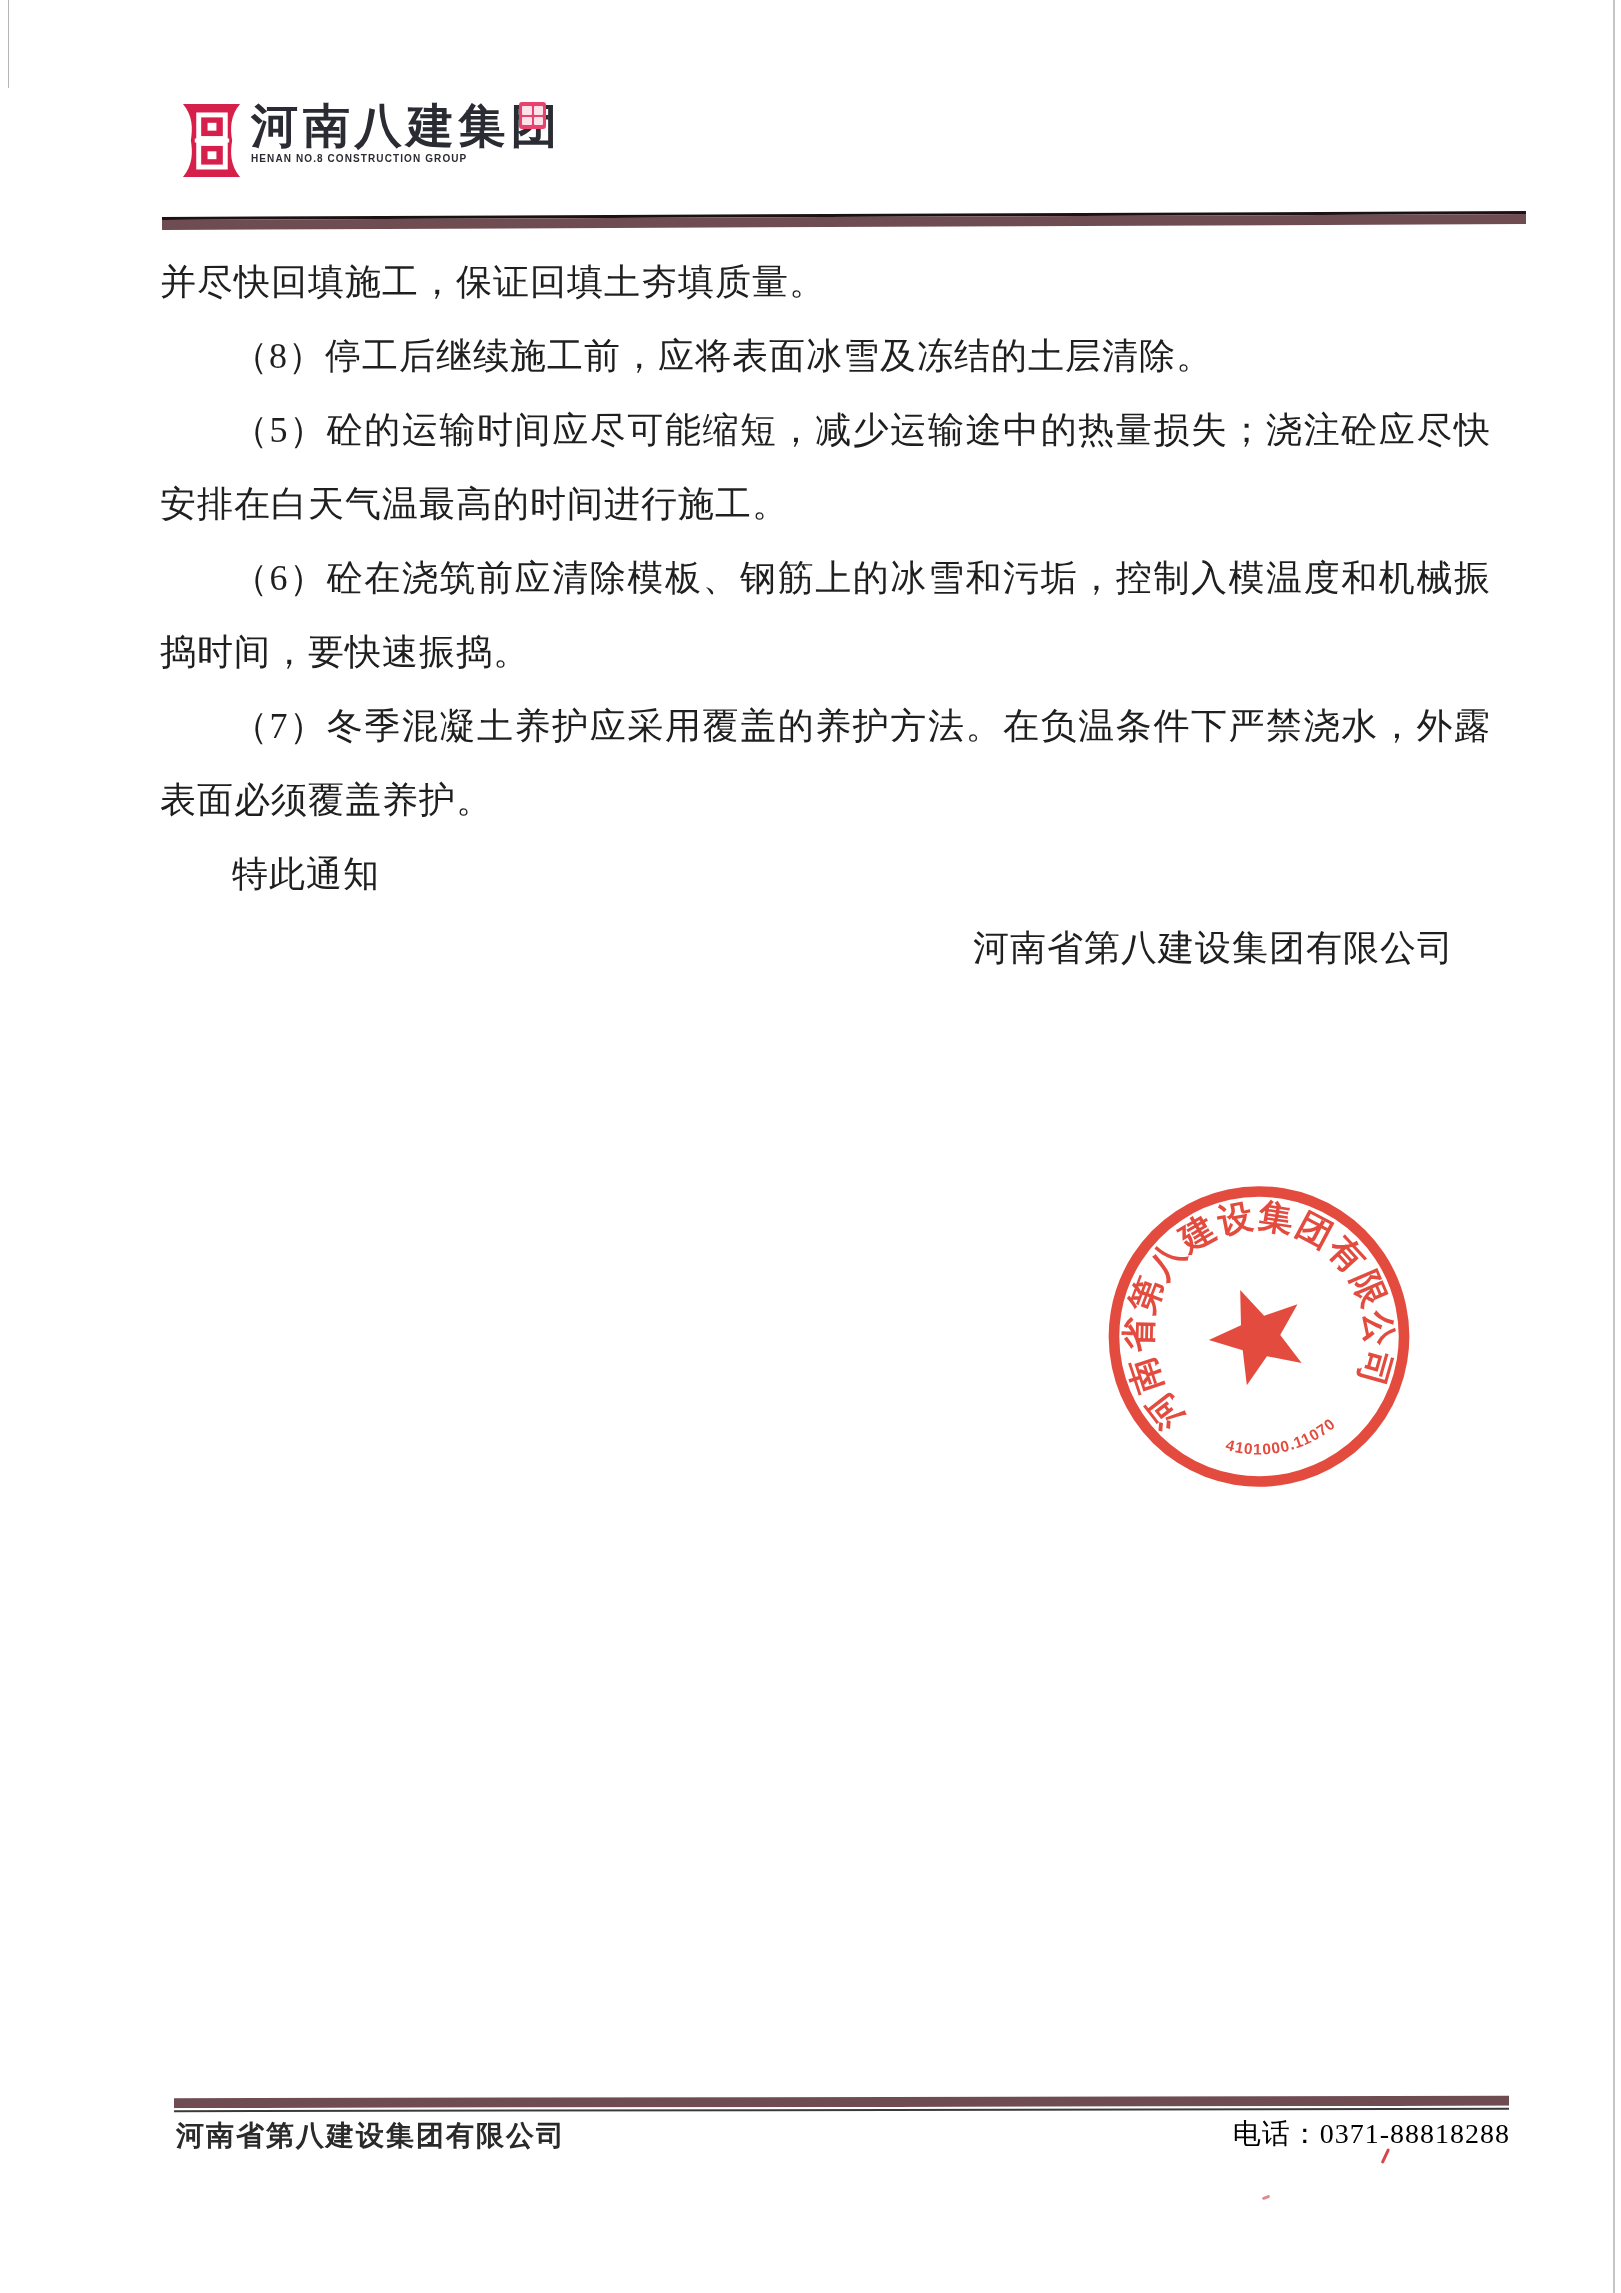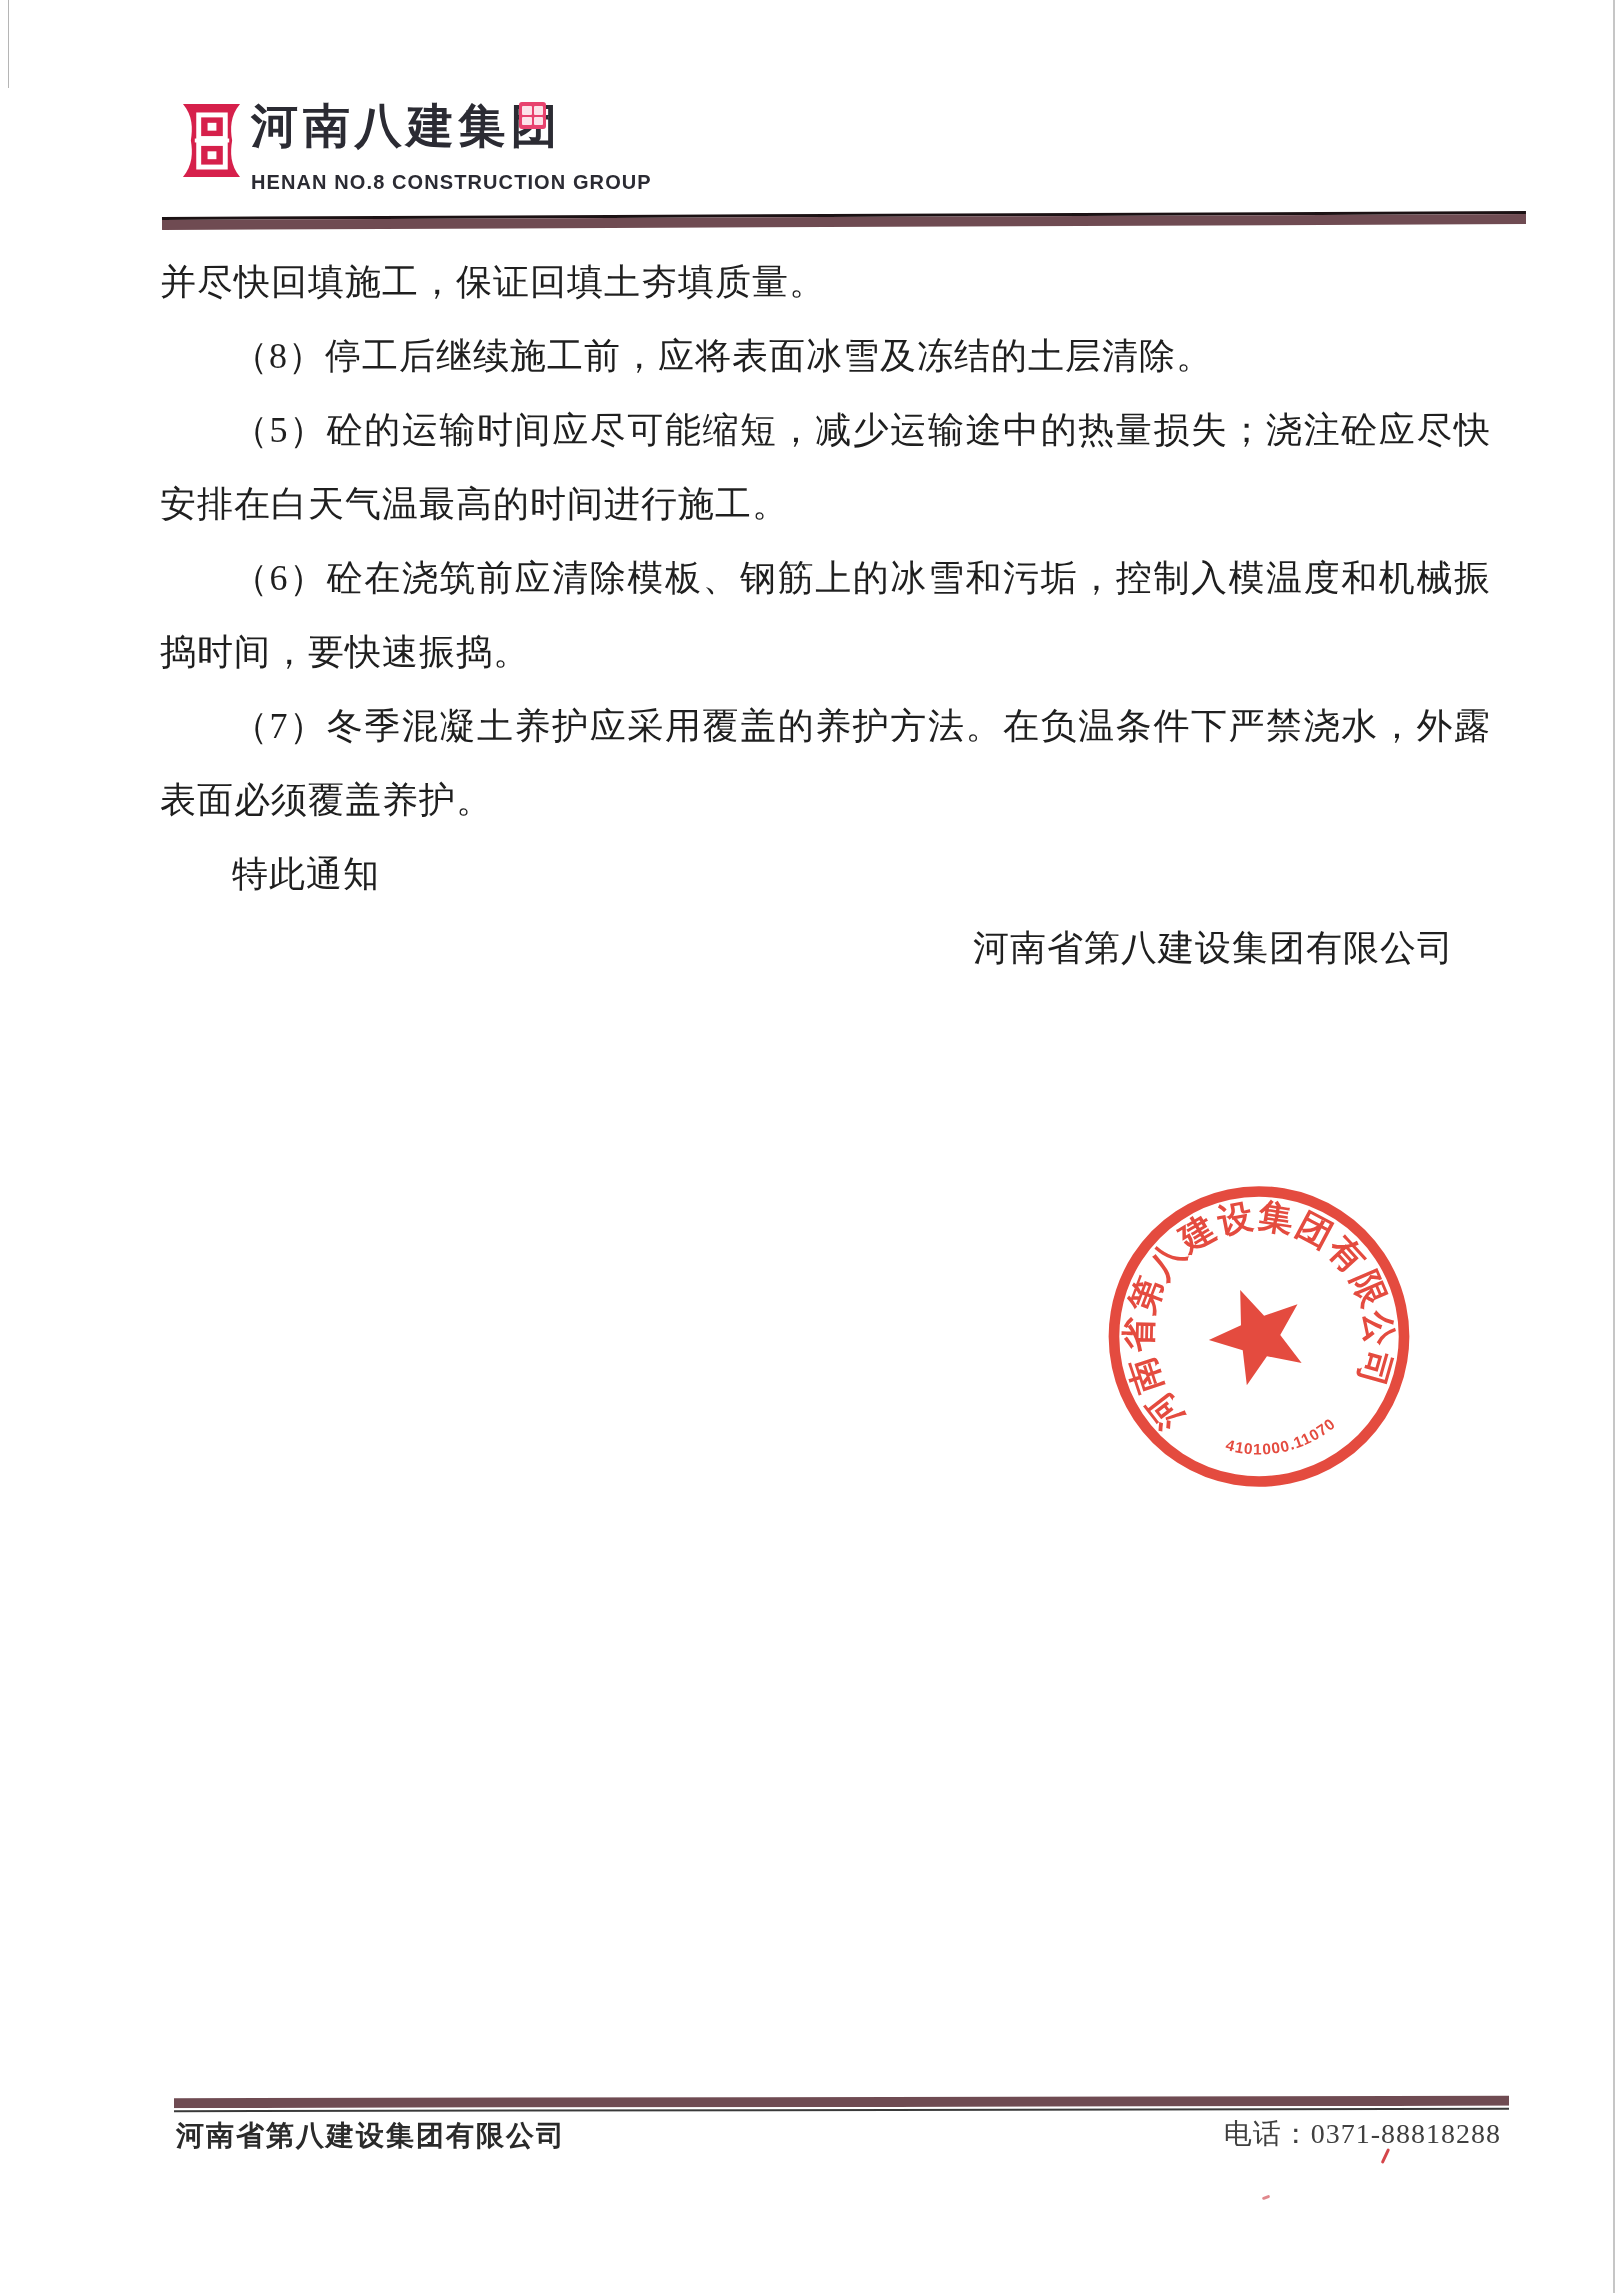--- a/index.html
+++ b/index.html
@@ -10,21 +10,21 @@
   
   #logo{position:absolute;left:182px;top:100px;height:78px;}
   #logo-emblem{position:absolute;left:0;top:3.9px;width:59px;height:73px;}
   #logo-text{position:absolute;left:69px;top:0;}
   #logo-cn{
     font-family:"Liberation Sans", sans-serif;font-weight:bold;
     font-size:47px;line-height:51px;letter-spacing:4.9px;color:#2b2b33;white-space:nowrap;
   }
   #logo-en{
     font-family:"Liberation Sans", sans-serif;font-weight:bold;
-    font-size:20px;letter-spacing:1.1px;color:#2b2b33;margin-top:20px;white-space:nowrap;text-align:right;
+    font-size:10px;letter-spacing:1.1px;color:#2b2b33;margin-top:2px;white-space:nowrap;
   }
   #logo-badge{
     position:absolute;left:337px;top:2px;width:27.4px;height:27.4px;border-radius:2.9px;
     display:grid;grid-template-columns:9.8px 9.8px;grid-gap:2px;
     align-content:center;justify-content:center;
   }
   #logo-badge span{display:block;width:9.8px;height:8.8px;background:rgba(255,255,255,.85);border-radius:1px;}
   .rule{position:absolute;}
   #header-rule{left:162px;top:214px;width:1364px;height:12.7px;transform:rotate(-0.25deg);}
   #header-rule .thin{height:2.9px;background:#1c1214;}
@@ -45,22 +45,22 @@
   #stamp{
     position:absolute;left:1104px;top:1176px;width:310px;height:321px;z-index:6;
     mix-blend-mode:multiply;opacity:.92;
   }
   
   #footer-company{
     position:absolute;left:176px;top:2117px;font-size:28px;letter-spacing:2px;
     color:#2a2a2a;font-weight:bold;z-index:4;white-space:nowrap;
   }
   #footer-phone{
-    position:absolute;right:120px;top:2115px;font-size:28px;letter-spacing:1px;
-    color:#404040;z-index:4;white-space:nowrap;
+    position:absolute;right:111px;top:2115px;font-size:28px;letter-spacing:1px;
+    color:#000000;z-index:4;white-space:nowrap;
   }
   
   #artifact-right{position:absolute;right:5.9px;top:0;width:2px;height:2294px;background:#c6c6c6;}
   #artifact-left{position:absolute;left:7.8px;top:0;width:1px;height:88px;background:#b5b5b5;}
   #pen-mark{
     position:absolute;left:1384px;top:2148px;width:2.9px;height:15.7px;background:#d5454a;
     transform:rotate(25deg);border-radius:2px;z-index:5;
   }
   #pen-mark2{
     position:absolute;left:1262px;top:2196px;width:7.8px;height:2.9px;background:#e0888d;

